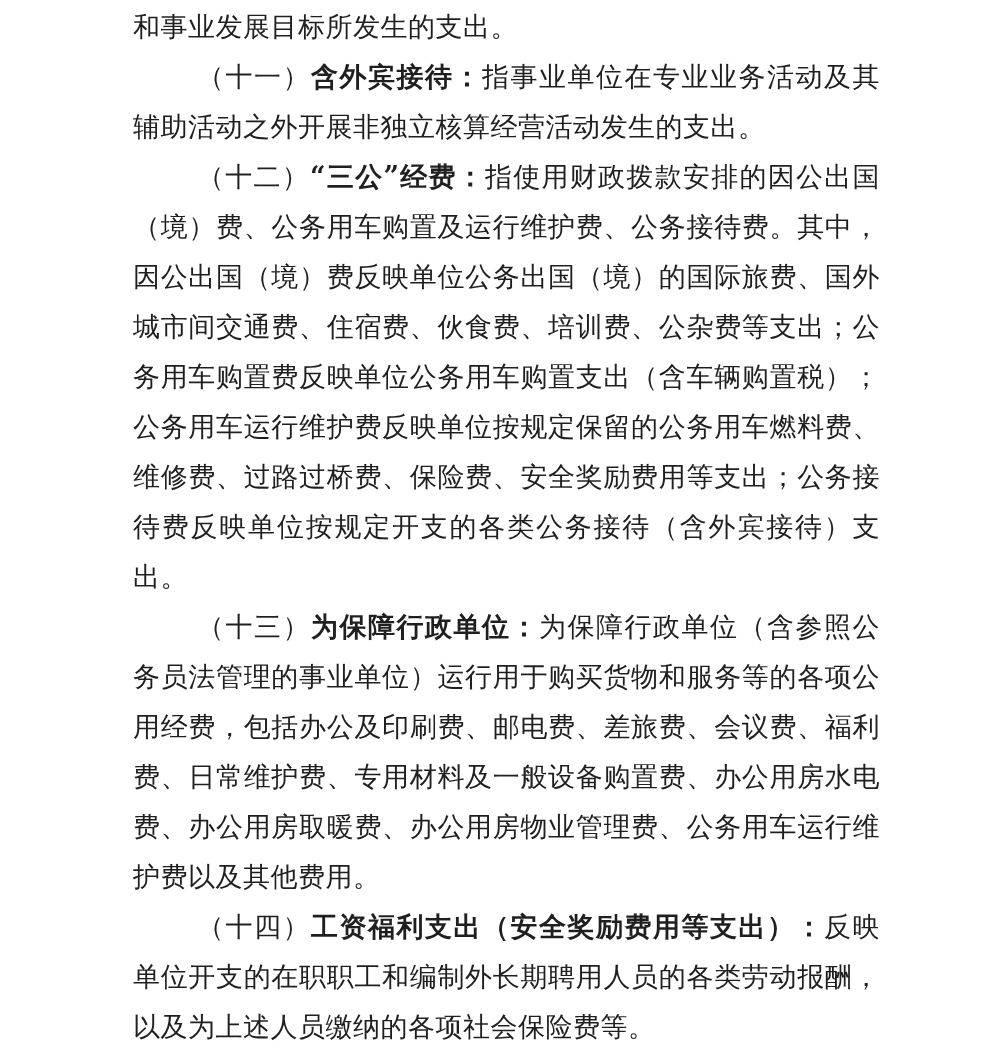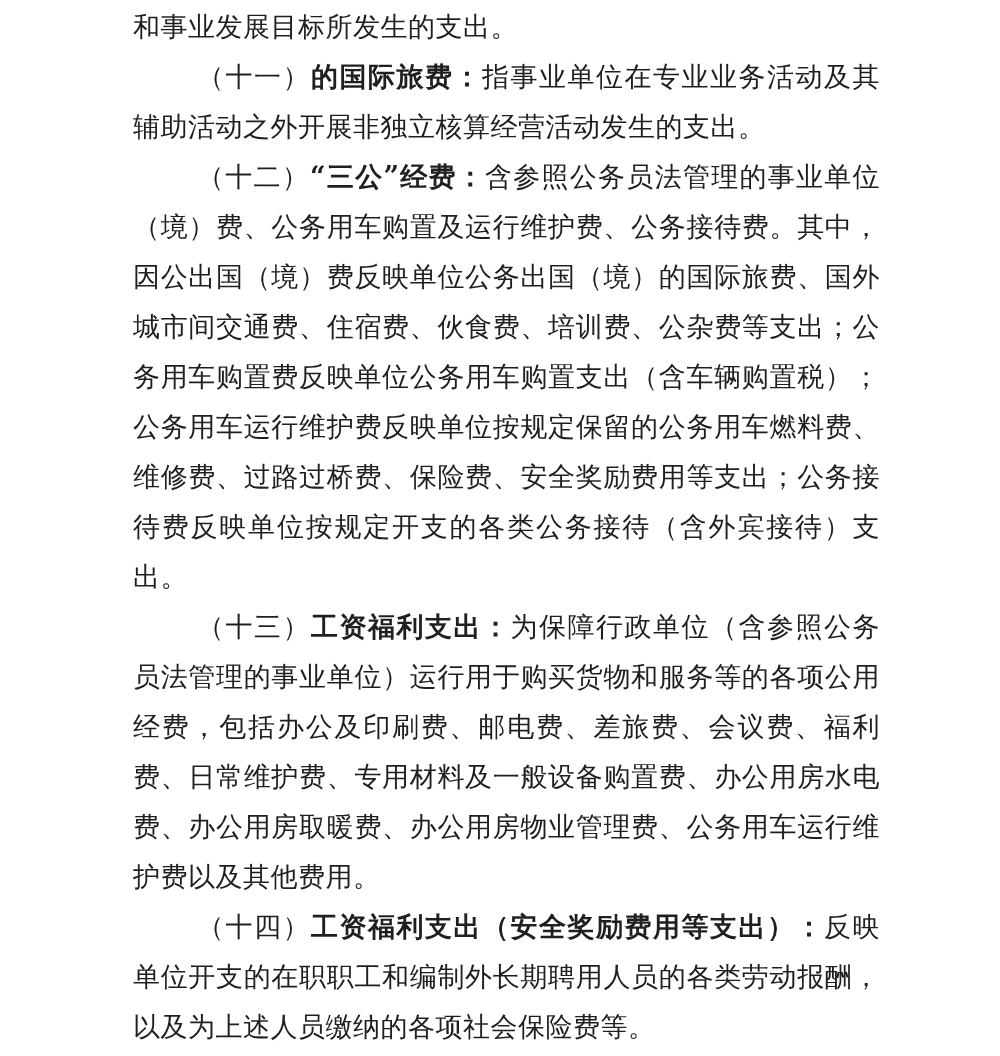--- a/index.html
+++ b/index.html
@@ -39,24 +39,24 @@
   }
 </style>
 </head>
 <body>
 
 <main class="page">
   <div class="doc-body">
 
     <p class="para no-indent"><span>和事业发展目标所发生的支出。</span></p>
 
-    <p class="para"><span>（十一）</span><span class="term">的国际旅费：</span><span>指事业单位在专业业务活动及其辅助活动之外开展非独立核算经营活动发生的支出。</span></p>
+    <p class="para"><span>（十一）</span><span class="term">含外宾接待：</span><span>指事业单位在专业业务活动及其辅助活动之外开展非独立核算经营活动发生的支出。</span></p>
 
-    <p class="para"><span>（十二）</span><span class="term">“三公”经费：</span><span>含参照公务员法管理的事业单位（境）费、公务用车购置及运行维护费、公务接待费。其中，因公出国（境）费反映单位公务出国（境）的国际旅费、国外城市间交通费、住宿费、伙食费、培训费、公杂费等支出；公务用车购置费反映单位公务用车购置支出（含车辆购置税）；公务用车运行维护费反映单位按规定保留的公务用车燃料费、维修费、过路过桥费、保险费、安全奖励费用等支出；公务接待费反映单位按规定开支的各类公务接待（含外宾接待）支出。</span></p>
+    <p class="para"><span>（十二）</span><span class="term">“三公”经费：</span><span>指使用财政拨款安排的因公出国（境）费、公务用车购置及运行维护费、公务接待费。其中，因公出国（境）费反映单位公务出国（境）的国际旅费、国外城市间交通费、住宿费、伙食费、培训费、公杂费等支出；公务用车购置费反映单位公务用车购置支出（含车辆购置税）；公务用车运行维护费反映单位按规定保留的公务用车燃料费、维修费、过路过桥费、保险费、安全奖励费用等支出；公务接待费反映单位按规定开支的各类公务接待（含外宾接待）支出。</span></p>
 
-    <p class="para"><span>（十三）</span><span class="term">工资福利支出：</span><span>为保障行政单位（含参照公务员法管理的事业单位）运行用于购买货物和服务等的各项公用经费，包括办公及印刷费、邮电费、差旅费、会议费、福利费、日常维护费、专用材料及一般设备购置费、办公用房水电费、办公用房取暖费、办公用房物业管理费、公务用车运行维护费以及其他费用。</span></p>
+    <p class="para"><span>（十三）</span><span class="term">为保障行政单位：</span><span>为保障行政单位（含参照公务员法管理的事业单位）运行用于购买货物和服务等的各项公用经费，包括办公及印刷费、邮电费、差旅费、会议费、福利费、日常维护费、专用材料及一般设备购置费、办公用房水电费、办公用房取暖费、办公用房物业管理费、公务用车运行维护费以及其他费用。</span></p>
 
     <p class="para"><span>（十四）</span><span class="term">工资福利支出（安全奖励费用等支出）：</span><span>反映单位开支的在职职工和编制外长期聘用人员的各类劳动报酬，以及为上述人员缴纳的各项社会保险费等。</span></p>
 
     <p class="para"></p>
 
   </div>
 </main>
 
 </body></html>

